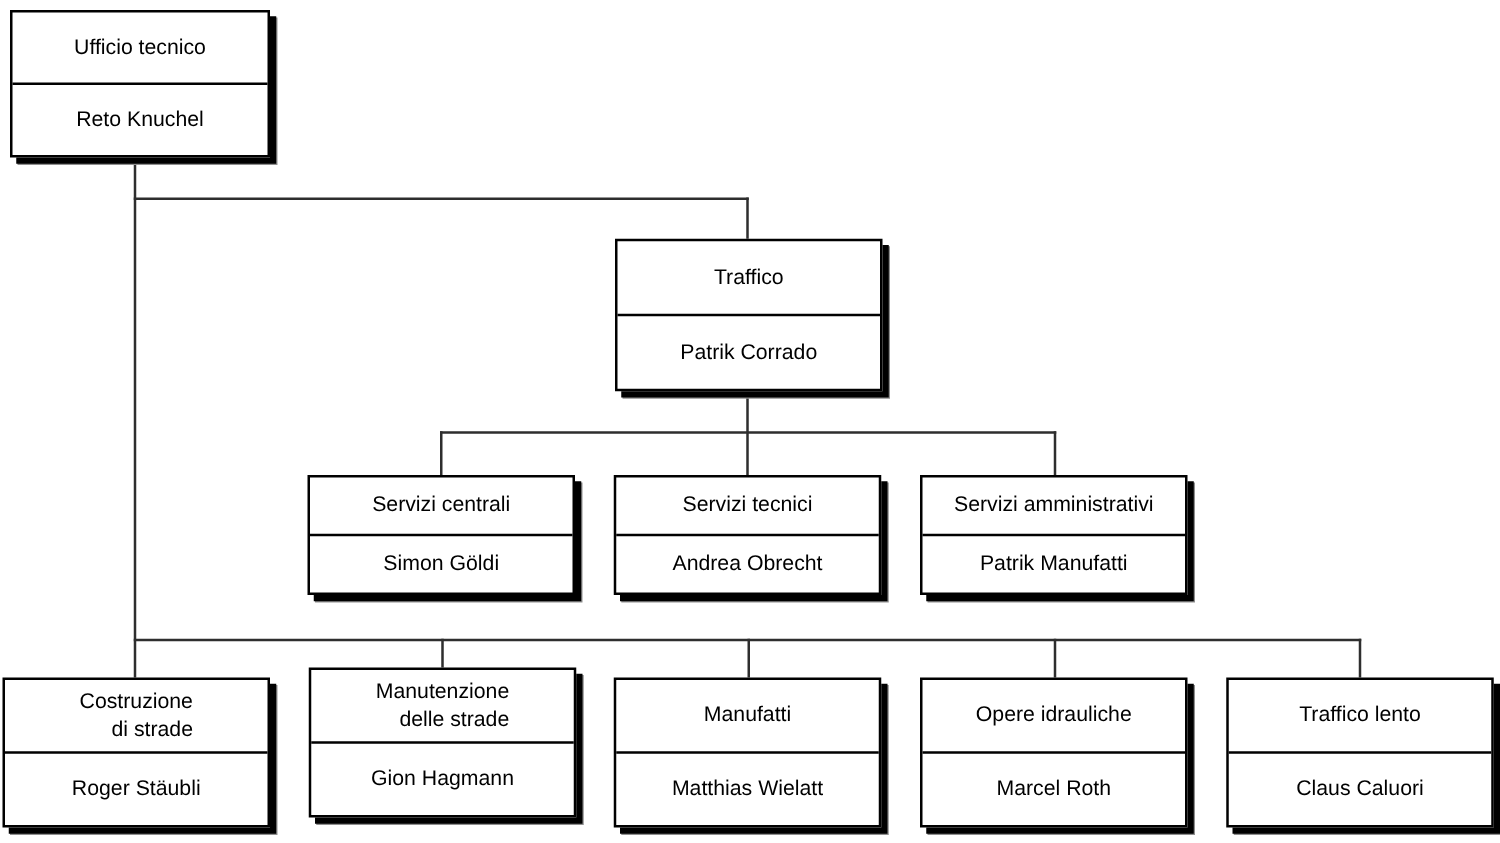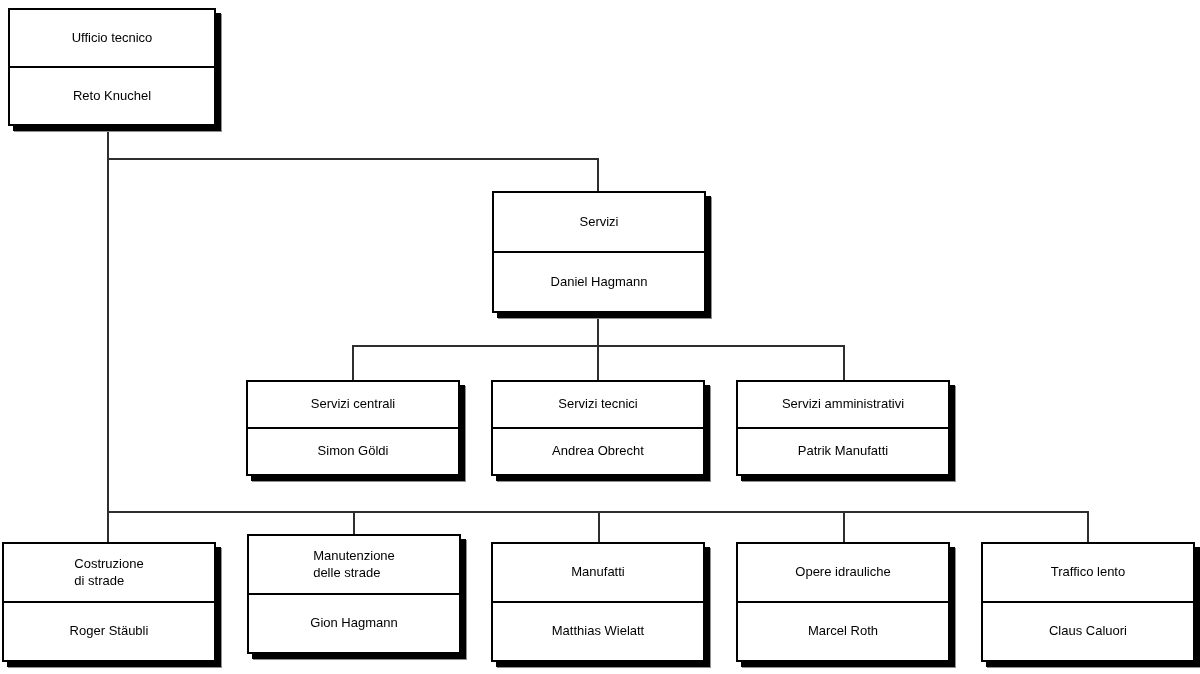--- a/index.html
+++ b/index.html
@@ -34,22 +34,22 @@
     box-shadow: 5px 5px 0 0 #000000, 6px 6px 0 0 #8f8f8f;
     display: flex;
     flex-direction: column;
     z-index: 2;
   }
   .cell {
     flex: 1 1 0;
     display: flex;
     align-items: center;
     justify-content: center;
-    text-align: left;
-    font-size: 13px;
+    text-align: right;
+    font-size: 17px;
     line-height: 1.3;
     white-space: pre-line;
     padding: 0 6px;
   }
   .cell.title {
     border-bottom: 2px solid #000000;
   }
   
   #n0 { left: 8px;   top: 8px;   width: 208px; height: 118px; }
   #n1 { left: 492px; top: 191px; width: 214px; height: 122px; }
@@ -92,22 +92,22 @@
   <div class="line" id="l-bot-v3"></div>
   <div class="line" id="l-bot-v4"></div>
   <div class="line" id="l-bot-v5"></div>
 
   <div class="node" id="n0">
     <div class="cell title">Ufficio tecnico</div>
     <div class="cell name">Reto Knuchel</div>
   </div>
 
   <div class="node" id="n1">
-    <div class="cell title">Servizi</div>
-    <div class="cell name">Daniel Hagmann</div>
+    <div class="cell title">Traffico</div>
+    <div class="cell name">Patrik Corrado</div>
   </div>
 
   <div class="node" id="n2">
     <div class="cell title">Servizi centrali</div>
     <div class="cell name">Simon Göldi</div>
   </div>
 
   <div class="node" id="n3">
     <div class="cell title">Servizi tecnici</div>
     <div class="cell name">Andrea Obrecht</div>

